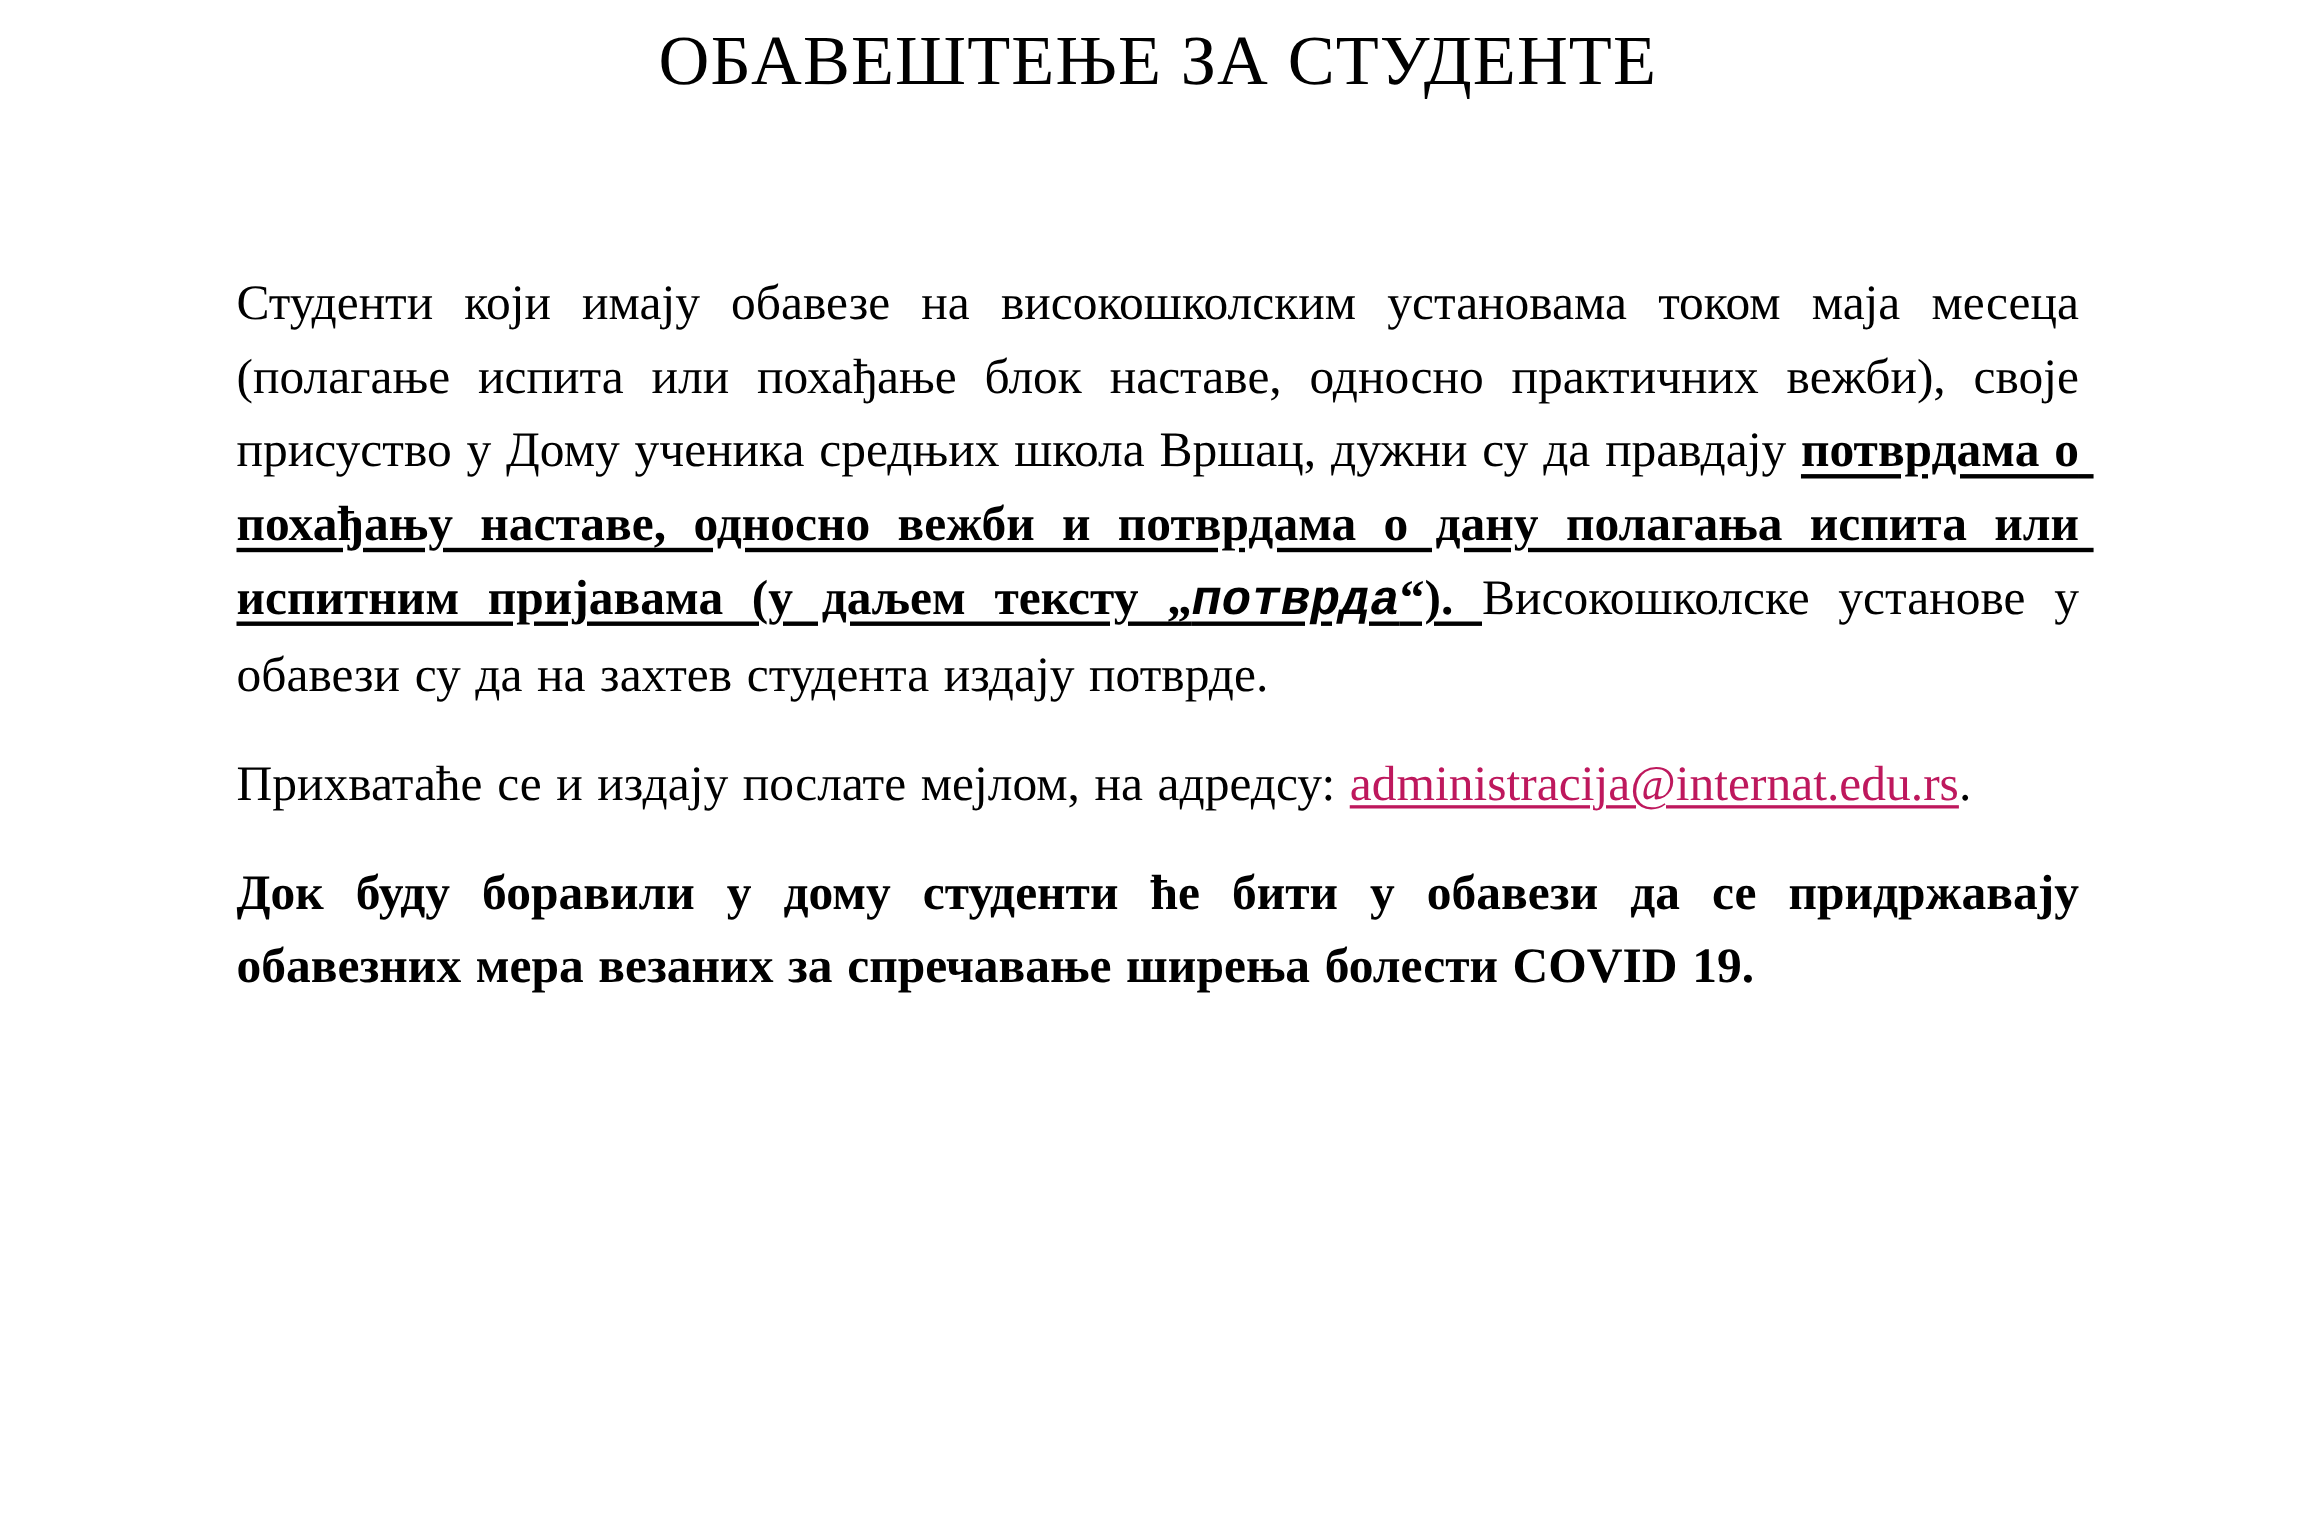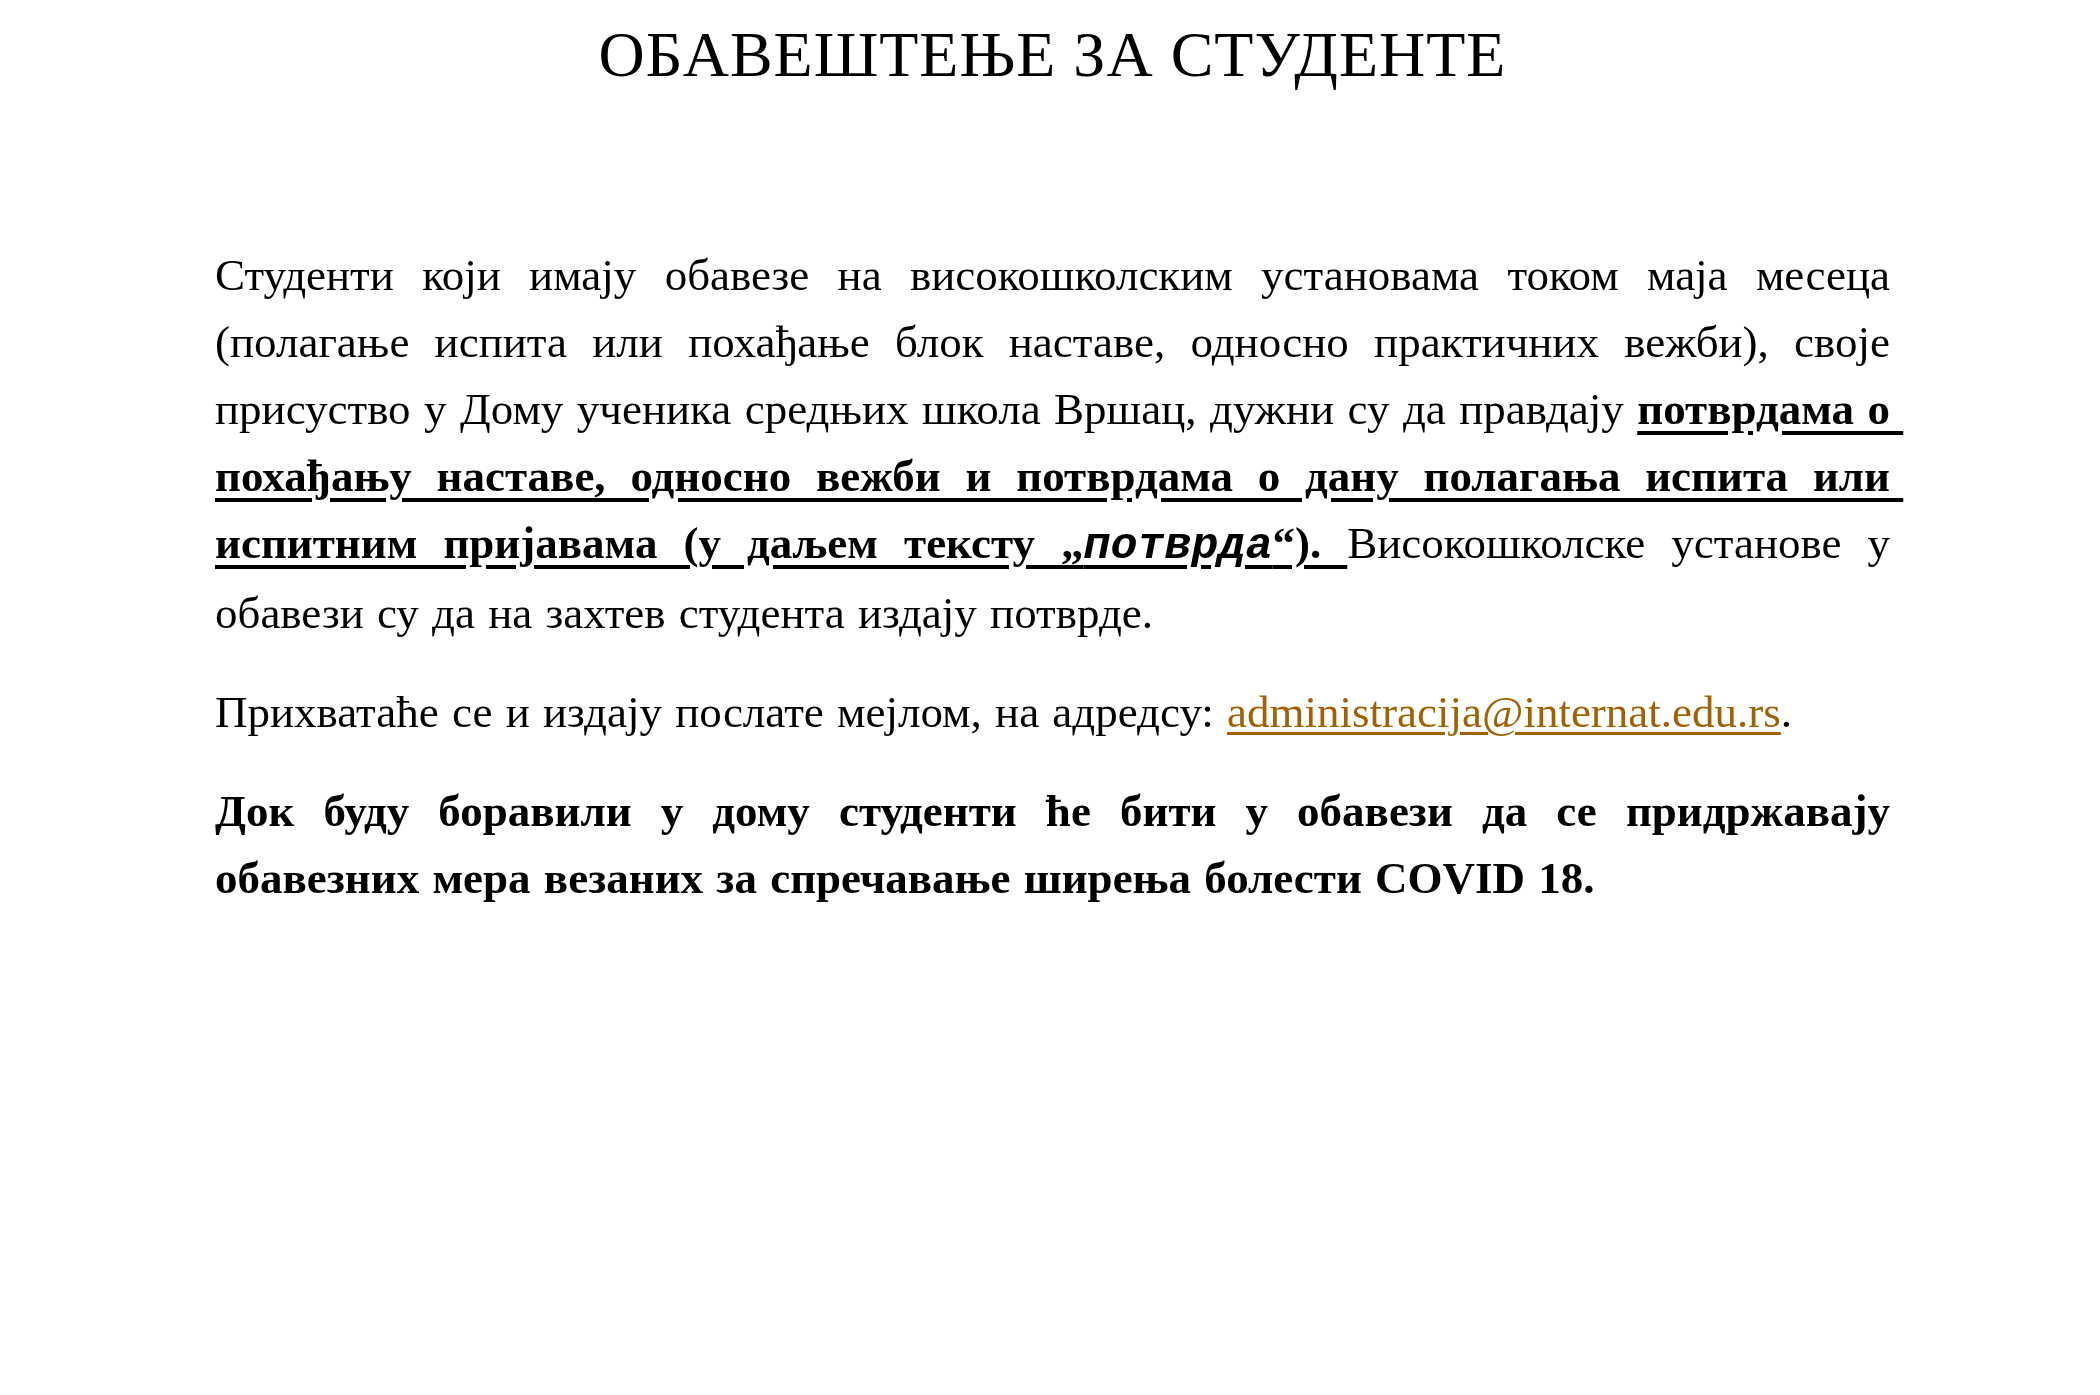--- a/index.html
+++ b/index.html
@@ -44,32 +44,32 @@
   }
   .run.bold-italic-underline {
     font-weight: bold;
     font-style: italic;
     text-decoration: underline;
     text-decoration-thickness: 4px;
     text-underline-offset: 7px;
     font-family: Liberation Mono, monospace;
   }
   .run.link {
-    color: #a16207;
+    color: #be185d;
     text-decoration: underline;
     text-decoration-thickness: 3px;
     text-underline-offset: 5px;
     cursor: pointer;
   }
 </style>
 </head>
 <body>
 
 <div class="page">
   <h1 class="doc-title">ОБАВЕШТЕЊЕ ЗА СТУДЕНТЕ</h1>
 
   <p class="para"><span class="run normal">Студенти који имају обавезе на високошколским установама током маја месеца (полагање испита или похађање блок наставе, односно практичних вежби), своје присуство у Дому ученика средњих школа Вршац, дужни су да правдају </span><span class="run bold-underline">потврдама о похађању наставе, односно вежби и потврдама о дану полагања испита или испитним пријавама (у даљем тексту „</span><span class="run bold-italic-underline">потврда</span><span class="run bold-underline">“). </span><span class="run normal">Високошколске установе у обавези су да на захтев студента издају потврде.</span></p>
 
 
   <p class="para"><span class="run normal">Прихватаће се и издају послате мејлом, на адредсу: </span><a class="run link" href="#">administracija@internat.edu.rs</a><span class="run normal">.</span></p>
 
-  <p class="para"><span class="run bold">Док буду боравили у дому студенти ће бити у обавези да се придржавају обавезних мера везаних за спречавање ширења болести COVID 18.</span></p>
+  <p class="para"><span class="run bold">Док буду боравили у дому студенти ће бити у обавези да се придржавају обавезних мера везаних за спречавање ширења болести COVID 19.</span></p>
 </div>
 
 </body></html>

